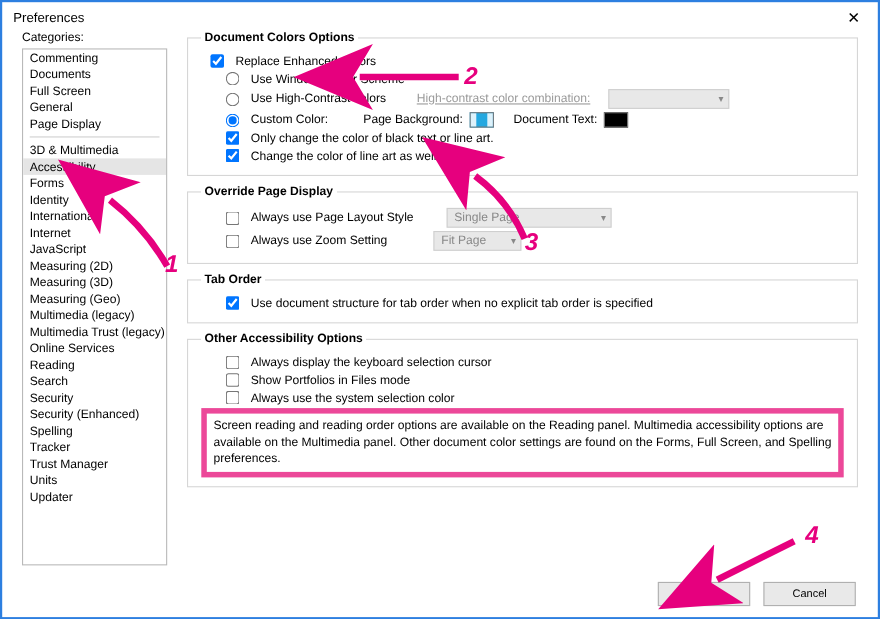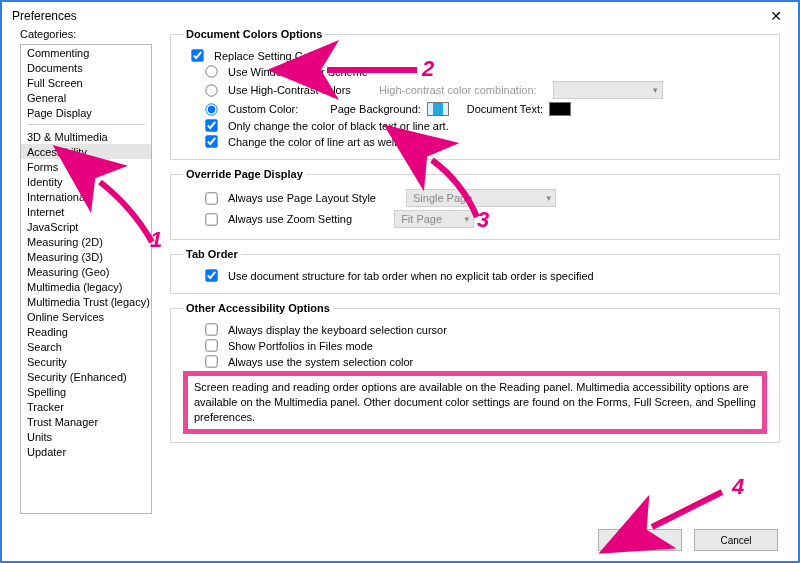--- a/index.html
+++ b/index.html
@@ -52,21 +52,21 @@
   fieldset {
     border: 1px solid #d6d6d6;
     margin: 0 0 8px 0;
     padding: 6px 12px 8px 12px;
   }
   legend { font-size: 11px; padding: 0 3px; font-weight: bold; }
   .row { display: flex; align-items: center; gap: 6px; margin: 3px 0 3px 8px; }
   .indent { margin-left: 22px; }
   input[type=checkbox], input[type=radio] { margin: 0 4px 0 0; vertical-align: middle; transform: scale(0.95); }
   label { vertical-align: middle; }
-  .disabled { color: #9a9a9a; }
+  .disabled { color: #9a9a9a; text-decoration: underline; }
   .combo {
     display: inline-flex;
     align-items: center;
     justify-content: space-between;
     border: 1px solid #cfcfcf;
     background: #e8e8e8;
     height: 18px;
     padding: 0 4px 0 6px;
     color: #888;
     font-size: 11px;
@@ -166,21 +166,21 @@
         <div class="catitem">Updater</div>
       </div>
   </div>
 
   <div class="main">
 
     <fieldset>
       <legend>Document Colors Options</legend>
       <div class="row">
         <input type="checkbox" checked="" style="">
-        <label>Replace Setting Colors</label>
+        <label>Replace Enhanced Colors</label>
       </div>
       <div class="row indent">
         <input type="radio" name="cc" style="">
         <label>Use Windows Color Scheme</label>
       </div>
       <div class="row indent">
         <input type="radio" name="cc" style="">
         <label>Use High-Contrast colors</label>
         <span style="width:16px"></span>
         <span class="disabled">High-contrast color combination:</span>

